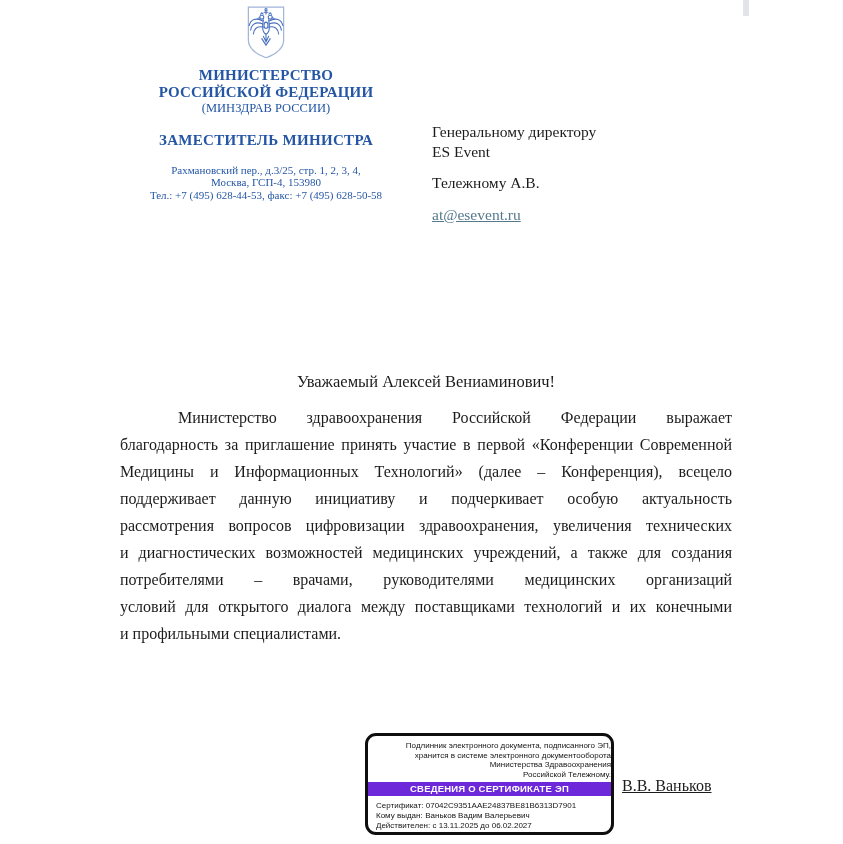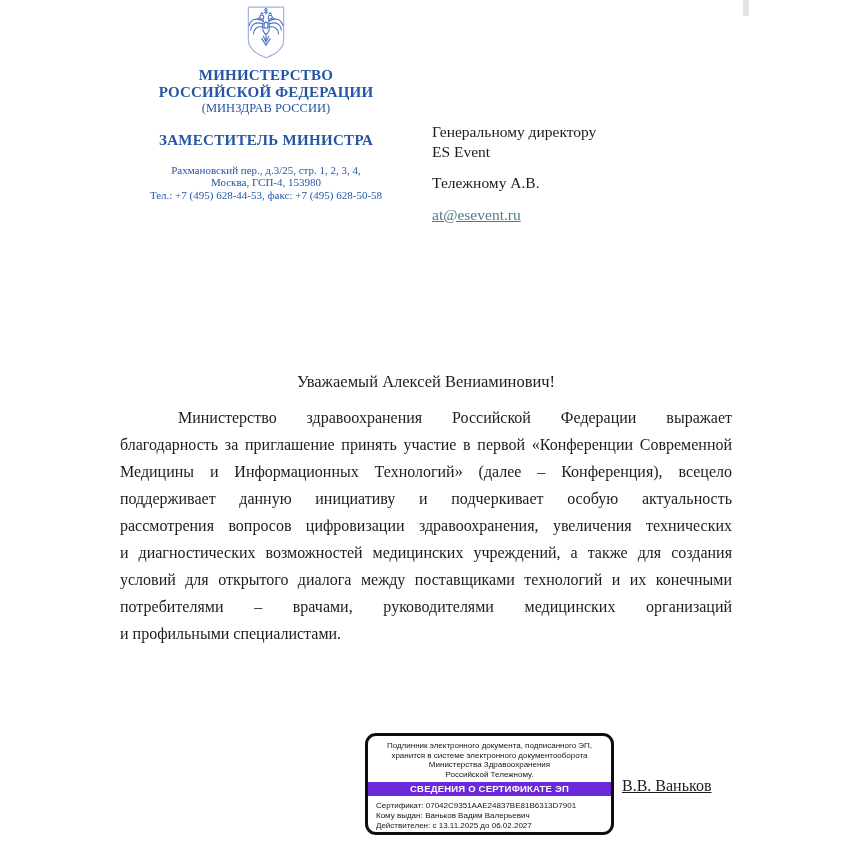--- a/index.html
+++ b/index.html
@@ -32,21 +32,21 @@
   .body-line { line-height:27px; text-align:justify; text-align-last:justify; }
   .body-line.first { text-indent:58px; }
   .body-line.last { text-align-last:left; }
 
   
   .stamp {
     position:absolute; left:365px; top:733px; width:249px; height:102px;
     border:3px solid #0e0e0e; border-radius:11px; overflow:hidden;
     font-family:"Liberation Sans", sans-serif; color:#141414; background:#ffffff;
   }
-  .stamp-header { margin-top:5px; text-align:center; font-size:8px; line-height:9.6px; }
+  .stamp-header { margin-top:5px; text-align:right; font-size:8px; line-height:9.6px; }
   .stamp-bar { margin-top:3px; height:14px; background:#6d28d9; color:#ffffff;
     font-size:9.5px; font-weight:bold; text-align:center; line-height:14px; letter-spacing:.2px; }
   .stamp-rows { margin:5px 0 0 8px; font-size:8px; line-height:9.8px; }
   .stamp-row .lbl { display:inline-block; min-width:47px; }
 
   .signer-name { position:absolute; left:622px; top:777px; font-size:16px; color:#1c1c1c;text-decoration:underline; }
 </style>
 </head>
 <body>
 
@@ -101,22 +101,22 @@
 
   <div class="salutation">Уважаемый Алексей Вениаминович!</div>
 
   <div class="body-text">
     <div class="body-line first">Министерство здравоохранения Российской Федерации выражает</div>
     <div class="body-line">благодарность за приглашение принять участие в первой «Конференции Современной</div>
     <div class="body-line">Медицины и Информационных Технологий» (далее – Конференция), всецело</div>
     <div class="body-line">поддерживает данную инициативу и подчеркивает особую актуальность</div>
     <div class="body-line">рассмотрения вопросов цифровизации здравоохранения, увеличения технических</div>
     <div class="body-line">и диагностических возможностей медицинских учреждений, а также для создания</div>
+    <div class="body-line">потребителями – врачами, руководителями медицинских организаций</div>
     <div class="body-line">условий для открытого диалога между поставщиками технологий и их конечными</div>
-    <div class="body-line">потребителями – врачами, руководителями медицинских организаций</div>
     <div class="body-line last">и профильными специалистами.</div>
   </div>
 
   <div class="stamp">
     <div class="stamp-header">
       <div>Подлинник электронного документа, подписанного ЭП,</div>
       <div>хранится в системе электронного документооборота</div>
       <div>Министерства Здравоохранения</div>
       <div>Российской Тележному.</div>
     </div>

